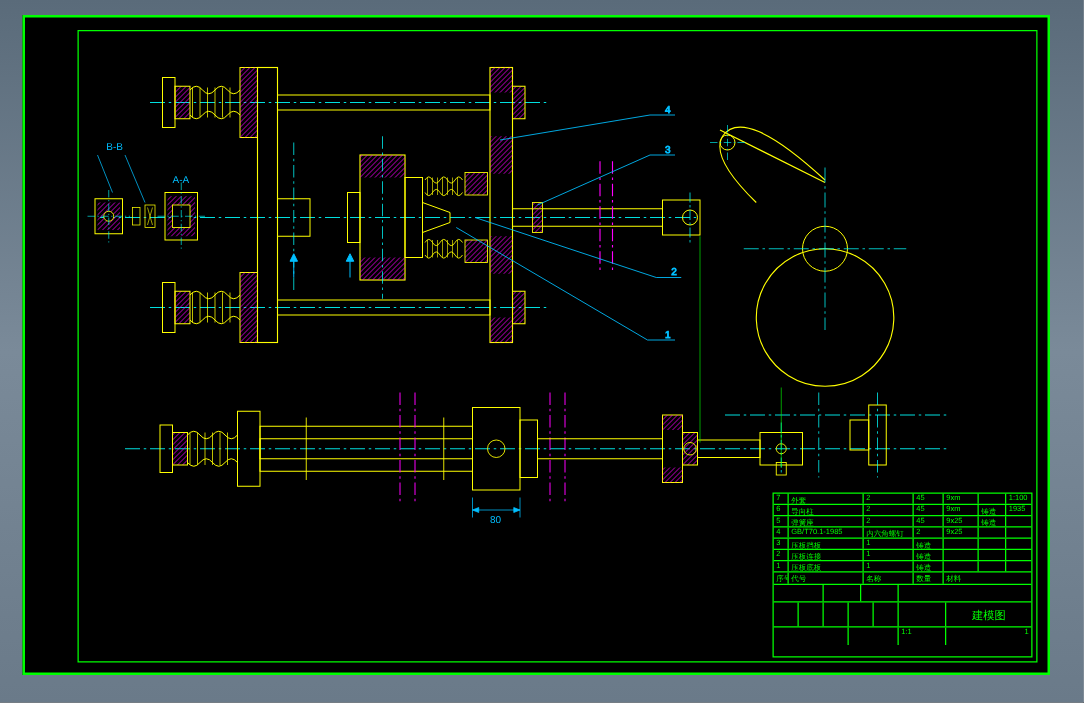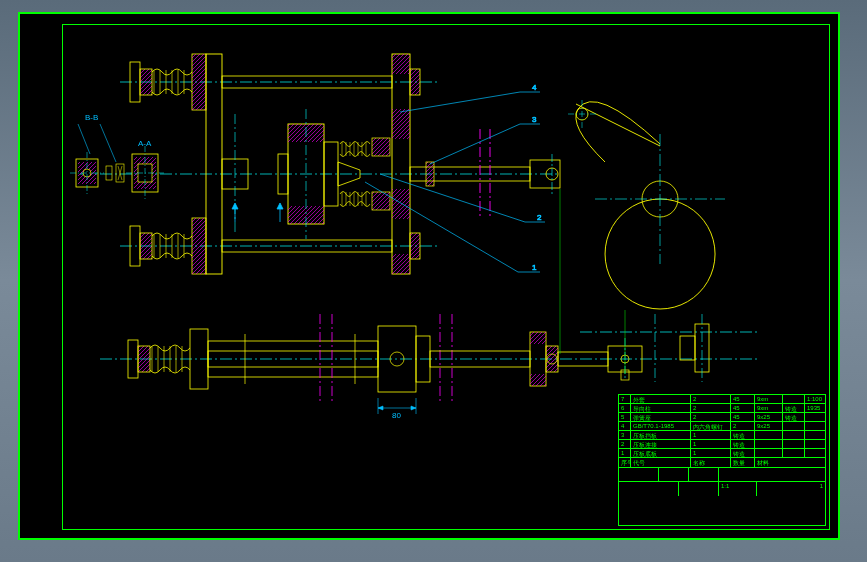--- a/index.html
+++ b/index.html
@@ -343,20 +343,29 @@
       <div class="tb-cell" style="width:24px">数量</div>
       <div class="tb-cell" style="flex:1;border-right:none">材料</div>
     </div>
 
     <div class="tb-row" style="height:14px">
       <div class="tb-cell" style="width:40px"></div>
       <div class="tb-cell" style="width:30px"></div>
       <div class="tb-cell" style="width:30px"></div>
       <div class="tb-cell" style="flex:1;border-right:none"></div>
     </div>
+    <div class="tb-row" style="height:20px">
+      <div class="tb-cell" style="width:20px"></div>
+      <div class="tb-cell" style="width:20px"></div>
+      <div class="tb-cell" style="width:20px"></div>
+      <div class="tb-cell" style="width:20px"></div>
+      <div class="tb-cell" style="width:20px"></div>
+      <div class="tb-cell" style="width:38px"></div>
+      <div class="tb-cell" style="flex:1;border-right:none;text-align:center;font-size:9px;padding-top:4px">建模图</div>
+    </div>
     <div class="tb-row" style="height:14px;border-bottom:none">
       <div class="tb-cell" style="width:60px"></div>
       <div class="tb-cell" style="width:40px"></div>
       <div class="tb-cell" style="width:38px">1:1</div>
       <div class="tb-cell" style="flex:1;border-right:none;text-align:right">1</div>
     </div>
   </div>
 </div>
 
 </body></html>

